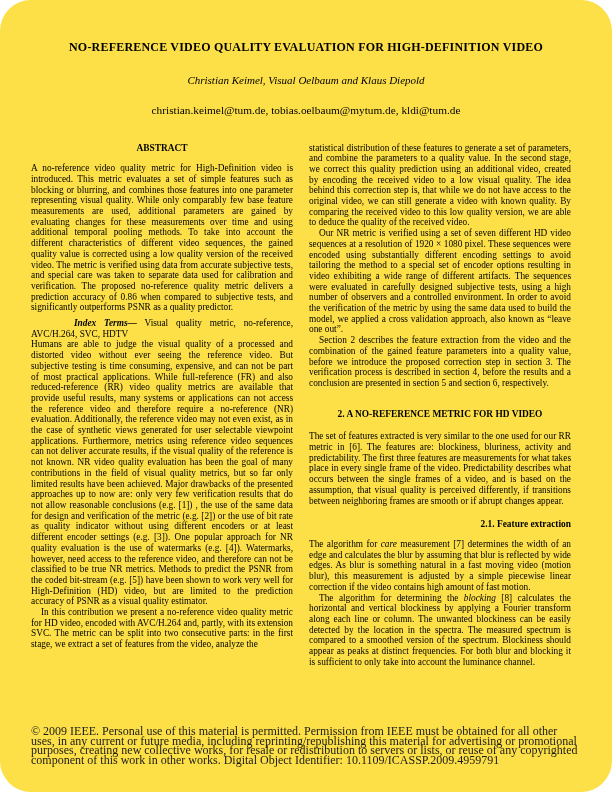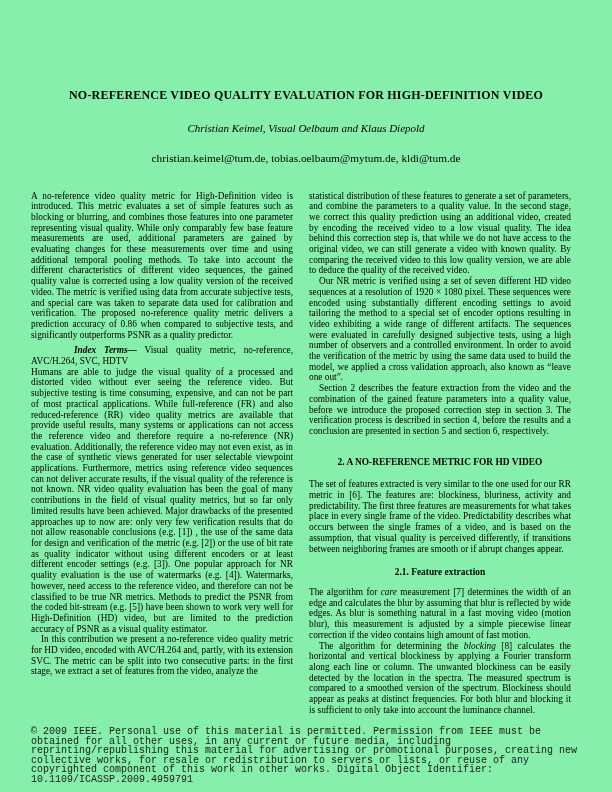--- a/index.html
+++ b/index.html
@@ -4,26 +4,27 @@
 <style>
   html, body {
     margin: 0;
     padding: 0;
     background: #ffffff;
   }
   .page {
     position: relative;
     width: 612px;
     height: 792px;
-    background: #86efac;
+    background: #fde047;
     color: #000000;
     font-family: "Liberation Serif", serif;
     box-sizing: border-box;
-    padding: 88px 31px 0 31px;
+    padding: 40px 31px 0 31px;
     overflow: hidden;
+    border-radius: 31px;
   }
   .paper-header { text-align: center; }
   .paper-title {
     font-size: 12px;
     font-weight: bold;
     margin: 0 8px 19px 8px;
     letter-spacing: 0.2px;
   }
   .paper-authors {
     font-size: 11px;
@@ -57,52 +58,53 @@
     font-size: 9.4px;
     font-weight: bold;
     text-align: center;
     margin: 0 0 10px 0;
   }
   h2.sec-heading.mid { margin: 14px 0 10px 0; }
   h2.sec-heading.sec2 { margin: 20px 0 12px 0; }
   h3.subsec-heading {
     font-size: 9.4px;
     font-weight: bold;
-    text-align: center;
+    text-align: right;
     margin: 13px 0 9px 0;
   }
   .index-terms { margin-top: 5px !important; }
   .bi { font-weight: bold; font-style: italic; margin-left: 33px; }
   .it { font-style: italic; }
   .copyright-footer {
     position: absolute;
     top: 727px;
     left: 31px;
     width: 551px;
-    font-family: Liberation Mono, monospace;
-    font-size: 10px;
+    font-family: Liberation Serif, serif;
+    font-size: 12px;
     line-height: 9.6px;
     color: #1a1a1a;
     text-align: left;
   }
 </style>
 </head>
 <body>
 
 <div class="page">
 
   <div class="paper-header">
     <h1 class="paper-title">NO-REFERENCE VIDEO QUALITY EVALUATION FOR HIGH-DEFINITION VIDEO</h1>
     <div class="paper-authors">Christian Keimel, Visual Oelbaum and Klaus Diepold</div>
     <div class="paper-emails">christian.keimel@tum.de, tobias.oelbaum@mytum.de, kldi@tum.de</div>
   </div>
 
   <div class="columns">
 
     <div class="col">
+      <h2 class="sec-heading">ABSTRACT</h2>
       <p>A no-reference video quality metric for High-Definition video is introduced. This metric evaluates a set of simple features such as blocking or blurring, and combines those features into one parameter representing visual quality. While only comparably few base feature measurements are used, additional parameters are gained by evaluating changes for these measurements over time and using additional temporal pooling methods. To take into account the different characteristics of different video sequences, the gained quality value is corrected using a low quality version of the received video. The metric is verified using data from accurate subjective tests, and special care was taken to separate data used for calibration and verification. The proposed no-reference quality metric delivers a prediction accuracy of 0.86 when compared to subjective tests, and significantly outperforms PSNR as a quality predictor.</p>
       <p class="indent index-terms"><span class="bi">Index Terms—</span><span> Visual quality metric, no-reference, AVC/H.264, SVC, HDTV</span></p>
       <p>Humans are able to judge the visual quality of a processed and distorted video without ever seeing the reference video. But subjective testing is time consuming, expensive, and can not be part of most practical applications. While full-reference (FR) and also reduced-reference (RR) video quality metrics are available that provide useful results, many systems or applications can not access the reference video and therefore require a no-reference (NR) evaluation. Additionally, the reference video may not even exist, as in the case of synthetic views generated for user selectable viewpoint applications. Furthermore, metrics using reference video sequences can not deliver accurate results, if the visual quality of the reference is not known. NR video quality evaluation has been the goal of many contributions in the field of visual quality metrics, but so far only limited results have been achieved. Major drawbacks of the presented approaches up to now are: only very few verification results that do not allow reasonable conclusions (e.g. [1]) , the use of the same data for design and verification of the metric (e.g. [2]) or the use of bit rate as quality indicator without using different encoders or at least different encoder settings (e.g. [3]). One popular approach for NR quality evaluation is the use of watermarks (e.g. [4]). Watermarks, however, need access to the reference video, and therefore can not be classified to be true NR metrics. Methods to predict the PSNR from the coded bit-stream (e.g. [5]) have been shown to work very well for High-Definition (HD) video, but are limited to the prediction accuracy of PSNR as a visual quality estimator.</p>
       <p class="indent">In this contribution we present a no-reference video quality metric for HD video, encoded with AVC/H.264 and, partly, with its extension SVC. The metric can be split into two consecutive parts: in the first stage, we extract a set of features from the video, analyze the</p>
     </div>
 
     <div class="col">
       <p>statistical distribution of these features to generate a set of parameters, and combine the parameters to a quality value. In the second stage, we correct this quality prediction using an additional video, created by encoding the received video to a low visual quality. The idea behind this correction step is, that while we do not have access to the original video, we can still generate a video with known quality. By comparing the received video to this low quality version, we are able to deduce the quality of the received video.</p>
       <p class="indent">Our NR metric is verified using a set of seven different HD video sequences at a resolution of 1920 × 1080 pixel. These sequences were encoded using substantially different encoding settings to avoid tailoring the method to a special set of encoder options resulting in video exhibiting a wide range of different artifacts. The sequences were evaluated in carefully designed subjective tests, using a high number of observers and a controlled environment. In order to avoid the verification of the metric by using the same data used to build the model, we applied a cross validation approach, also known as “leave one out”.</p>
       <p class="indent">Section 2 describes the feature extraction from the video and the combination of the gained feature parameters into a quality value, before we introduce the proposed correction step in section 3. The verification process is described in section 4, before the results and a conclusion are presented in section 5 and section 6, respectively.</p>

